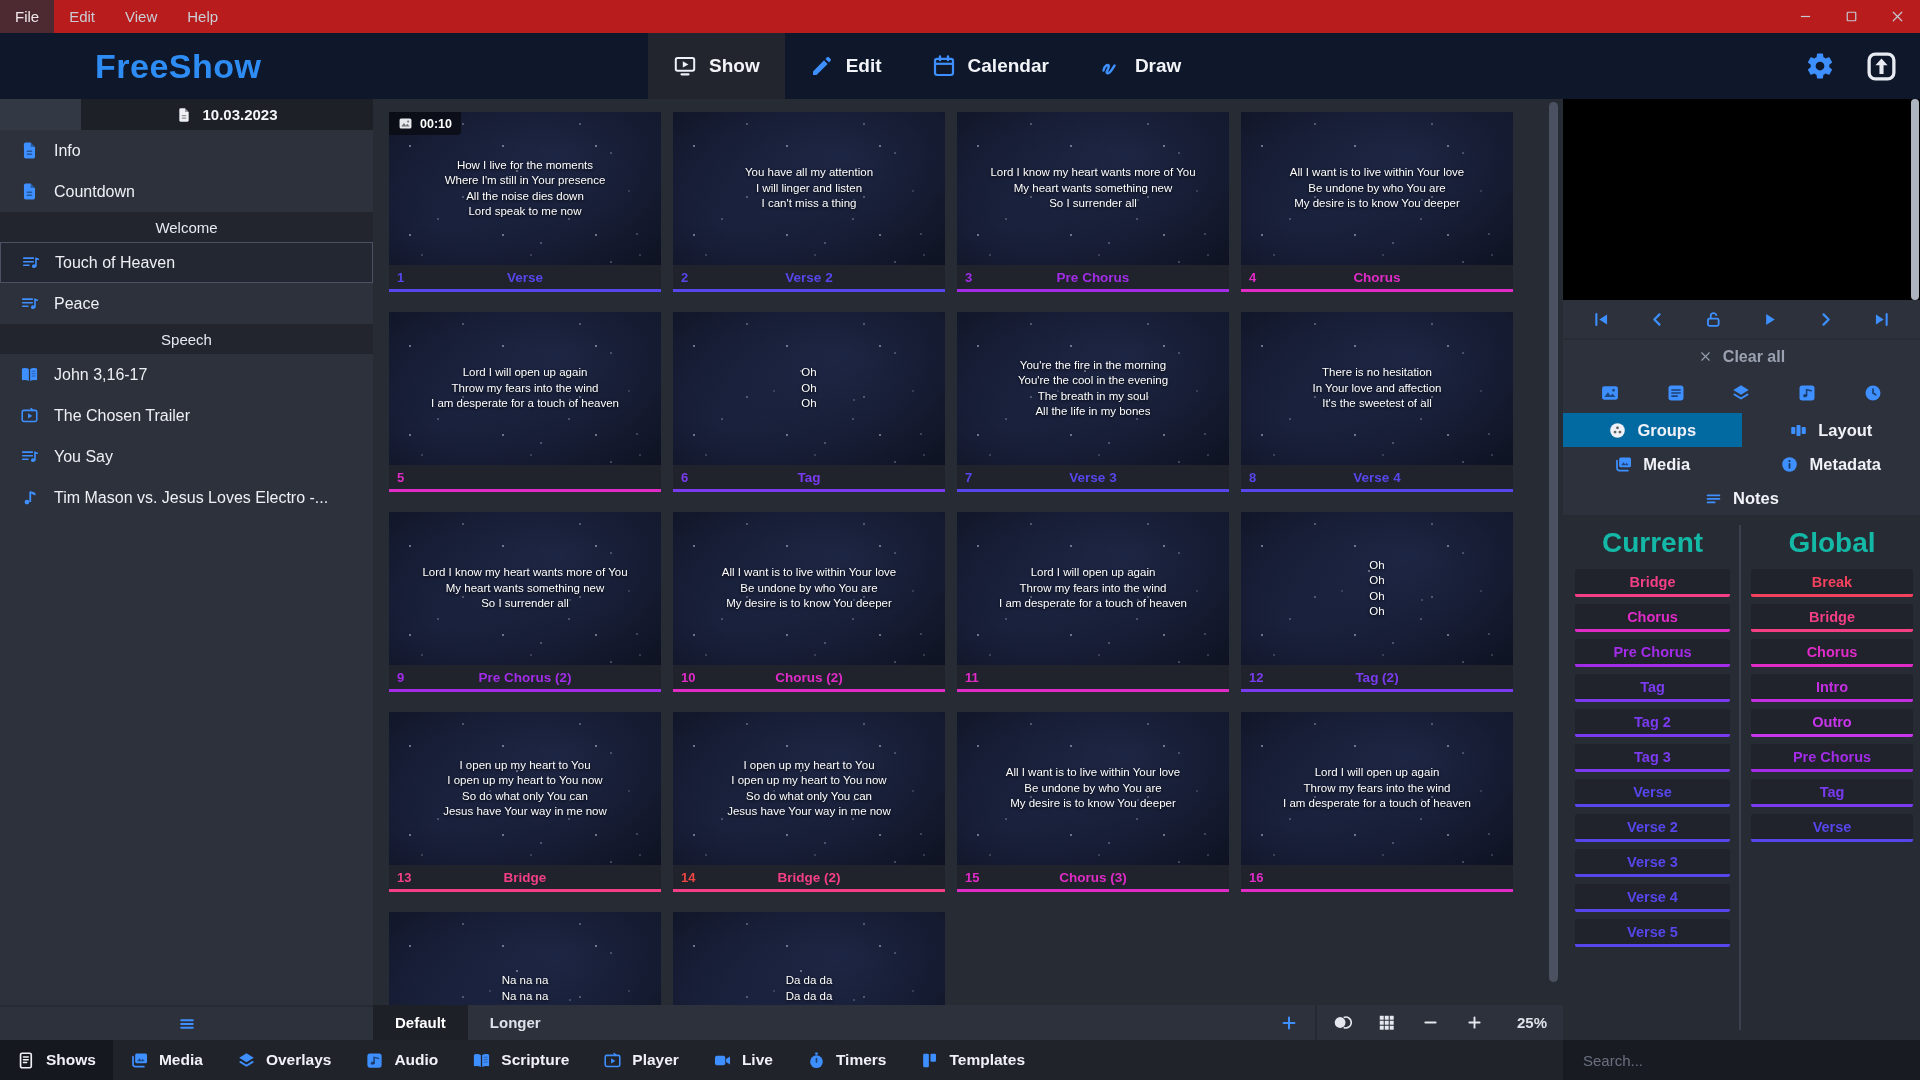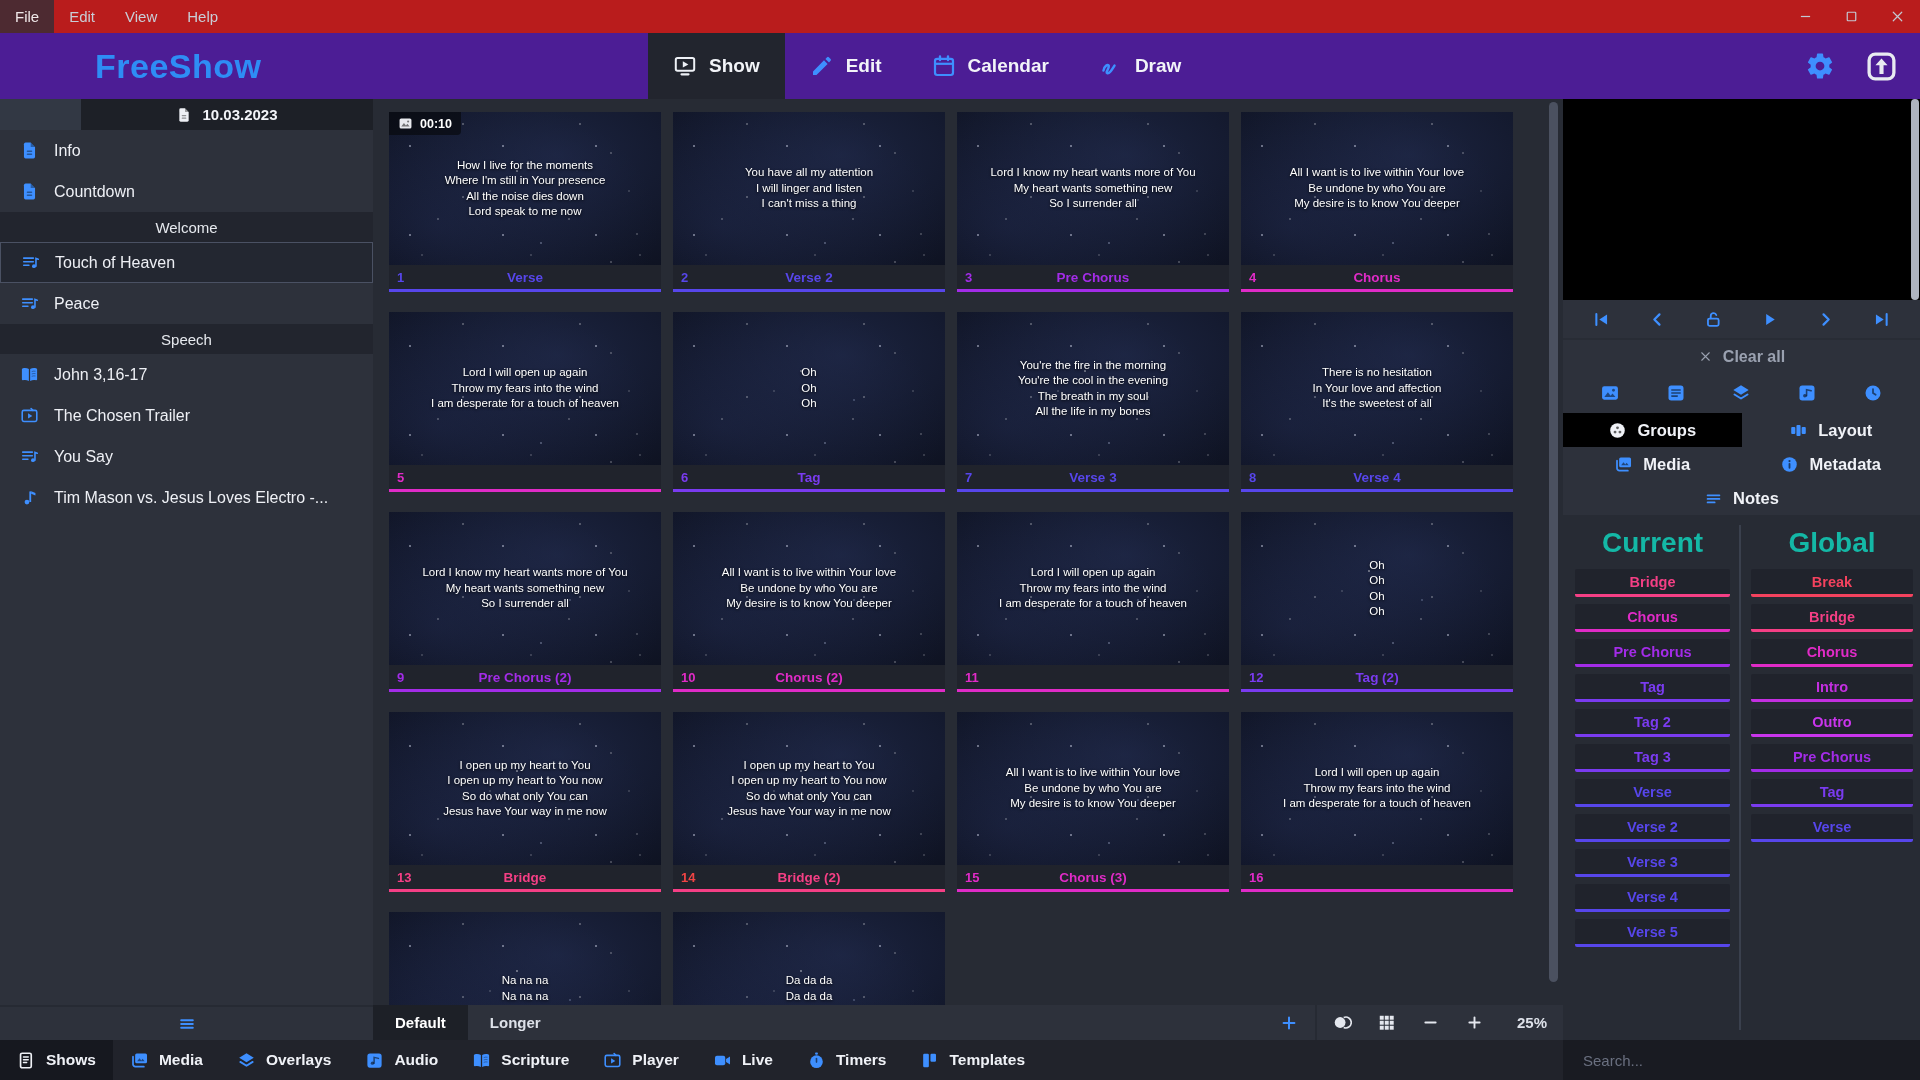--- a/index.html
+++ b/index.html
@@ -11,21 +11,21 @@
 
   
   #titlebar { position:absolute; left:0; top:0; width:1920px; height:33px; background:#b91c1c; display:flex; align-items:stretch; }
   .menu-item { padding:0 15px; display:flex; align-items:center; font-size:15px; color:#c9cdd6; cursor:default; }
   .menu-item.highlight { background:#4d2a31; color:#f0e8e9; }
   #win-controls { margin-left:auto; display:flex; }
   .win-btn { width:46px; display:flex; align-items:center; justify-content:center; color:#c3c8d2; }
   .win-btn .icon { width:17px; height:17px; }
 
   
-  #header { position:absolute; left:0; top:33px; width:1920px; height:66px; background:#4c1d95; }
+  #header { position:absolute; left:0; top:33px; width:1920px; height:66px; background:#0f172a; }
   .logo { position:absolute; left:95px; top:50%; transform:translateY(-50%); font-size:34px; font-weight:bold; color:#2e8df5; letter-spacing:.5px; }
   #header-tabs { position:absolute; left:648px; top:0; height:100%; display:flex; }
   .htab { display:flex; align-items:center; gap:12px; padding:0 25px; font-size:19px; font-weight:bold; color:#f2f4f8; }
   .htab .icon { width:24px; height:24px; color:#3e8fff; }
   .htab.active { background:#22252e; }
   .htab.active .icon { color:#eef1f6; }
   #header-actions { position:absolute; right:22px; top:0; height:100%; display:flex; align-items:center; gap:30px; }
   .hact-gear { width:30px; height:30px; color:#3e8fff; }
   .hact-export { width:33px; height:33px; color:#e8ebf1; }
 
@@ -87,21 +87,21 @@
   .preview-scroll { position:absolute; right:1px; top:0; width:8px; height:100%; background:#aeb4bf; border-radius:4px; }
   .controls { height:40px; display:flex; align-items:center; justify-content:space-around; padding:0 10px; border-bottom:2px solid #282c35; }
   .controls .icon { width:19px; height:19px; color:#3e8fff; }
   .clearall { height:33px; display:flex; align-items:center; justify-content:center; gap:10px; color:#9aa1b0; font-weight:bold; font-size:16px; }
   .clearall .icon { width:15px; height:15px; }
   .clearicons { height:40px; display:flex; align-items:center; justify-content:space-around; padding:0 14px; }
   .clearicons .icon { width:20px; height:20px; color:#3e8fff; }
   .ptabs-row { height:34px; display:flex; }
   .ptab { flex:1; display:flex; align-items:center; justify-content:center; gap:10px; font-size:16.5px; font-weight:bold; color:#f0f2f7; }
   .ptab .icon { width:19px; height:19px; color:#3e8fff; }
-  .ptab.active { background:#000000; }
+  .ptab.active { background:#0369a1; }
   .ptab.active .icon { color:#f0f2f7; }
   #groups-area { position:absolute; left:0; top:416px; right:0; bottom:0; background:#272b34; }
   .gdivider { position:absolute; left:176px; top:10px; bottom:10px; width:2px; background:#3a404d; }
   .gcol { position:absolute; top:0; }
   .col-current { left:12px; width:155px; }
   .col-global { left:188px; width:162px; }
   .gcol-title { text-align:center; color:#14b8a6; font-size:28px; font-weight:bold; margin:12px 0 10px; }
   .gbtn { height:28px; background:#20232c; border-bottom:3px solid transparent; border-radius:2px; display:flex; align-items:center; justify-content:center; font-size:14.5px; font-weight:bold; margin-bottom:7px; }
 
   

